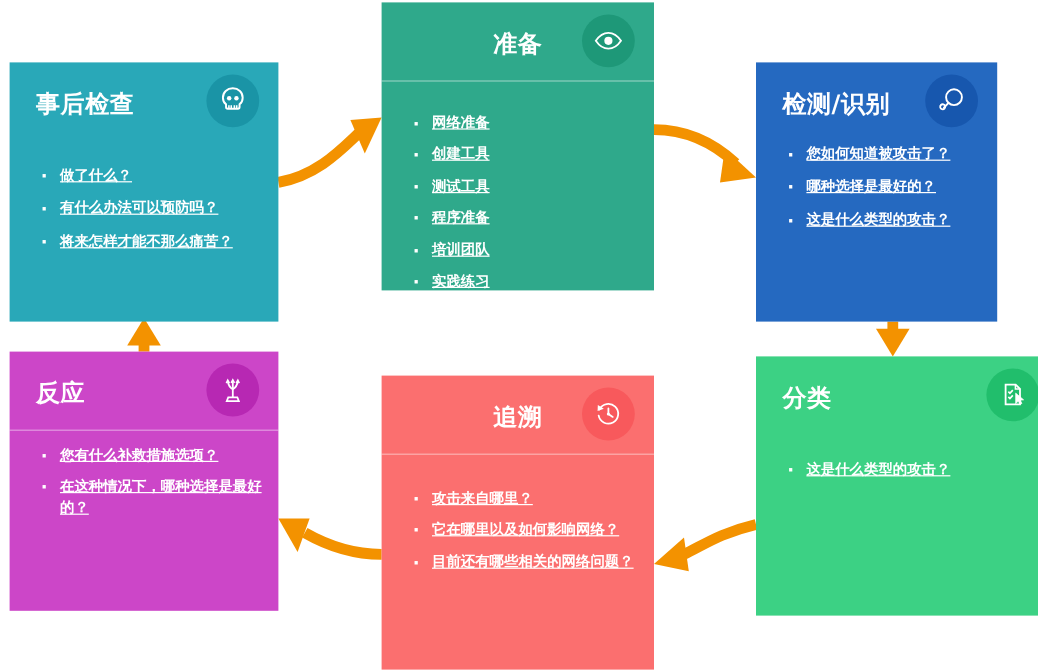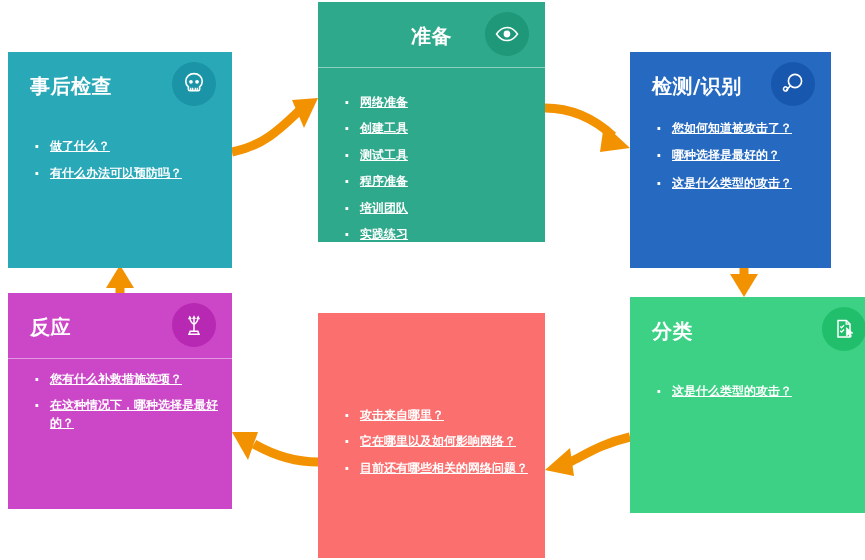--- a/index.html
+++ b/index.html
@@ -62,20 +62,21 @@
           <circle cx="9.2" cy="10" r="1.7" fill="#ffffff"></circle>
           <circle cx="14.8" cy="10" r="1.7" fill="#ffffff"></circle>
           <path d="M9 15.4v2.3M10.8 15.4v2.3M13.2 15.4v2.3M15 15.4v2.3" stroke="#ffffff" stroke-width="1.2"></path>
         </svg>
       </div>
       <div class="divider" style="opacity:0;"></div>
     </div>
     <ul class="items" style="top:86px;">
       <li>做了什么？</li>
       <li>有什么办法可以预防吗？</li>
+      <li>将来怎样才能不那么痛苦？</li>
     </ul>
   </div>
 
   <div class="card center" style="left:318px;top:2px;width:227px;height:240px;background:#2FA98B;">
     <div class="hdr">
       <div class="title">准备</div>
       <div class="badge" style="background:#1E9878;">
         <svg width="28" height="28" viewBox="0 0 28 28">
           <path d="M3.5 14c3-4.4 6.7-6.6 10.5-6.6S21.5 9.6 24.5 14c-3 4.4-6.7 6.6-10.5 6.6S6.5 18.4 3.5 14z" fill="none" stroke="#ffffff" stroke-width="1.5"></path>
           <circle cx="14" cy="14" r="3.4" fill="#ffffff"></circle>
@@ -125,20 +126,32 @@
         </svg>
       </div>
       <div class="divider" style="opacity:0;"></div>
     </div>
     <ul class="items" style="top:86px;">
       <li>这是什么类型的攻击？</li>
     </ul>
   </div>
 
   <div class="card center" style="left:318px;top:313px;width:227px;height:245px;background:#FB6F6F;">
+    <div class="hdr">
+      <div class="title">追溯</div>
+      <div class="badge" style="background:#F8595C;">
+        <svg width="28" height="28" viewBox="0 0 28 28">
+          <path d="M6.6 10.2 A8.2 8.2 0 1 1 5.9 15.4" fill="none" stroke="#ffffff" stroke-width="1.5" stroke-linecap="round"></path>
+          <polygon points="5.2,6.4 10.2,9.6 5.0,11.4" fill="#ffffff"></polygon>
+          <path d="M14 9.4V14l3.6 2.4" fill="none" stroke="#ffffff" stroke-width="1.5" stroke-linecap="round"></path>
+          <circle cx="14" cy="14" r="1.3" fill="#ffffff"></circle>
+        </svg>
+      </div>
+      <div class="divider"></div>
+    </div>
     <ul class="items" style="top:94px;">
       <li>攻击来自哪里？</li>
       <li>它在哪里以及如何影响网络？</li>
       <li>目前还有哪些相关的网络问题？</li>
     </ul>
   </div>
 
   <div class="card" style="left:8px;top:293px;width:224px;height:216px;background:#CC46C8;">
     <div class="hdr">
       <div class="title">反应</div>

